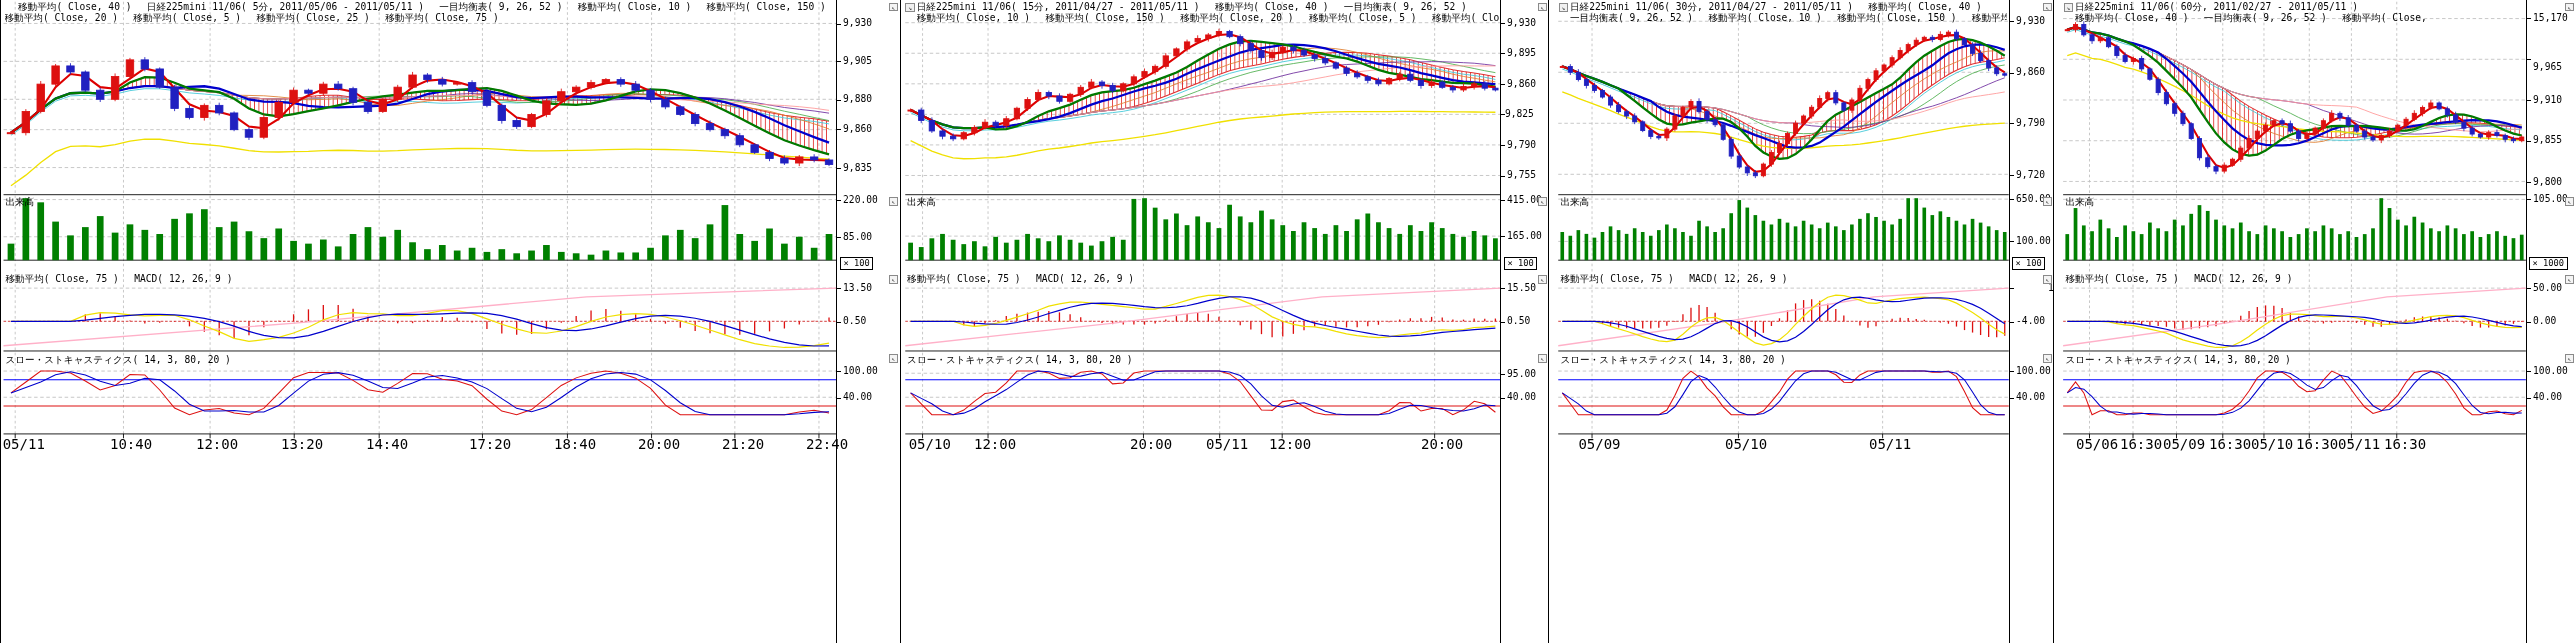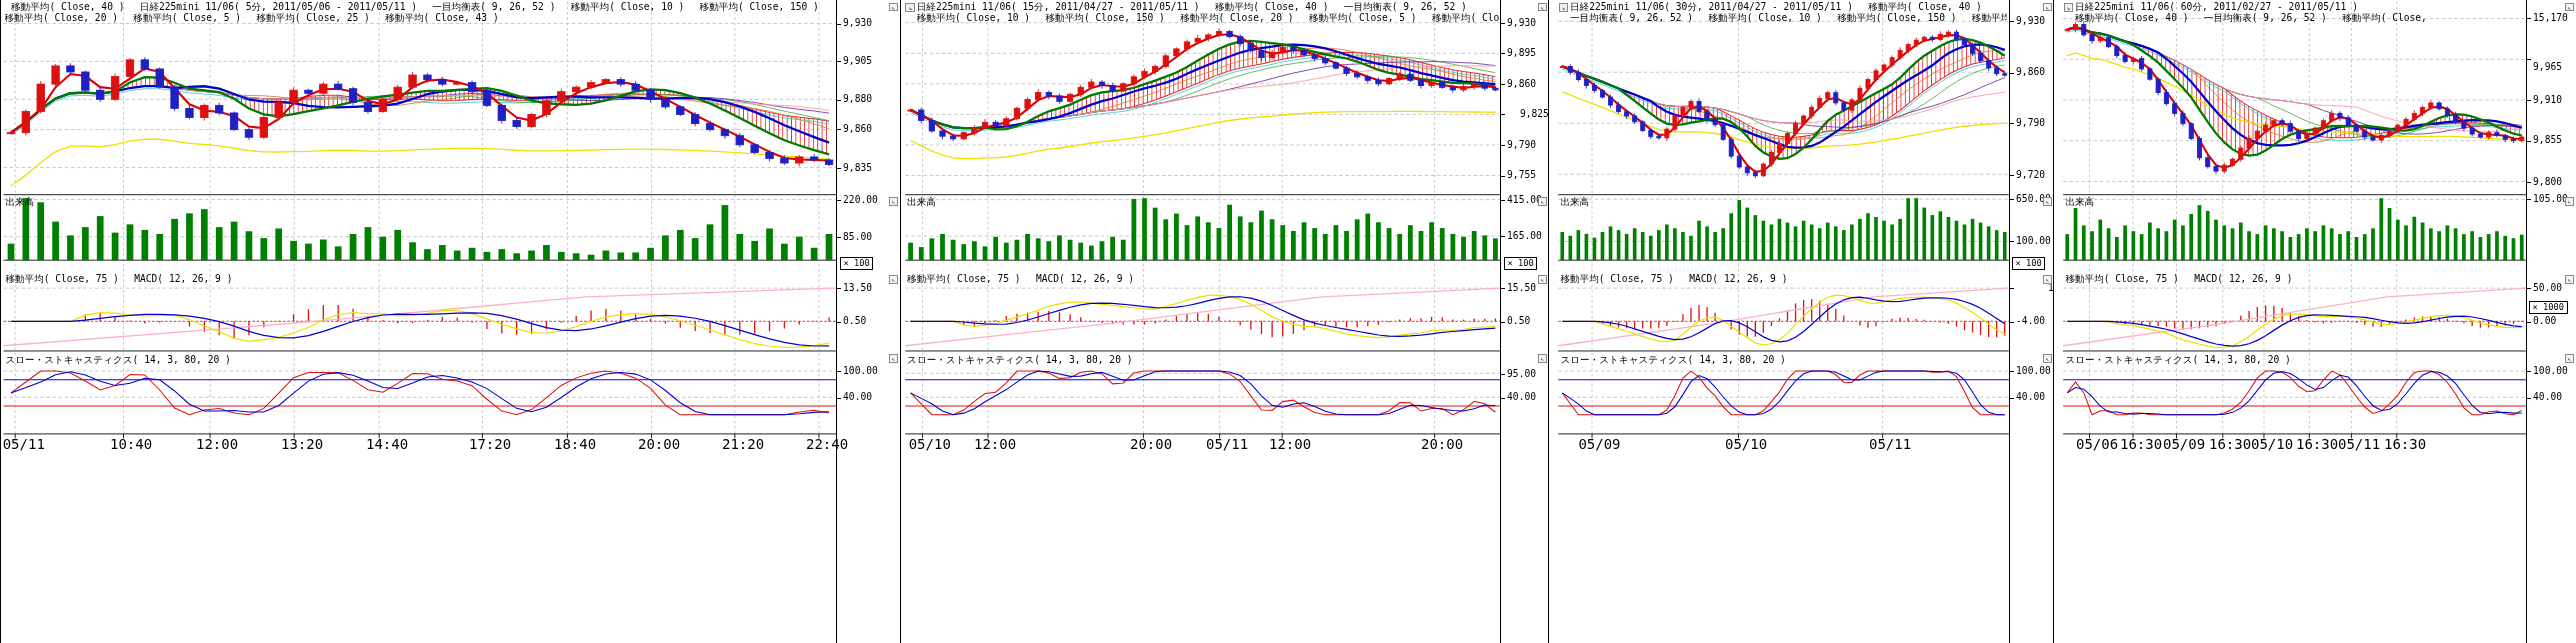--- a/index.html
+++ b/index.html
@@ -308,22 +308,22 @@
         <line x1="137.37599999999998" y1="497" x2="137.37599999999998" y2="502" stroke="#000000" stroke-width="1"></line>
         <line x1="236.59199999999998" y1="497" x2="236.59199999999998" y2="502" stroke="#000000" stroke-width="1"></line>
         <line x1="332.94599999999997" y1="497" x2="332.94599999999997" y2="502" stroke="#000000" stroke-width="1"></line>
         <line x1="430.254" y1="497" x2="430.254" y2="502" stroke="#000000" stroke-width="1"></line>
         <line x1="548.55" y1="497" x2="548.55" y2="502" stroke="#000000" stroke-width="1"></line>
         <line x1="645.8580000000001" y1="497" x2="645.8580000000001" y2="502" stroke="#000000" stroke-width="1"></line>
         <line x1="742.212" y1="497" x2="742.212" y2="502" stroke="#000000" stroke-width="1"></line>
         <line x1="837.612" y1="497" x2="837.612" y2="502" stroke="#000000" stroke-width="1"></line>
         <line x1="933.966" y1="497" x2="933.966" y2="502" stroke="#000000" stroke-width="1"></line>
       </svg>
-    <div class="hdr l1" style="left: 10px; max-width: 830px;">移動平均( Close, 40 )　 日経225mini 11/06( 5分, 2011/05/06 - 2011/05/11 )　 一目均衡表( 9, 26, 52 )　 移動平均( Close, 10 )　 移動平均( Close, 150 )</div>
-    <div class="hdr l2" style="left: 3.5px; max-width: 830px;">移動平均( Close, 20 )　 移動平均( Close, 5 )　 移動平均( Close, 25 )　 移動平均( Close, 43 )</div>
+    <div class="hdr l1" style="left: 17px; max-width: 830px;">移動平均( Close, 40 )　 日経225mini 11/06( 5分, 2011/05/06 - 2011/05/11 )　 一目均衡表( 9, 26, 52 )　 移動平均( Close, 10 )　 移動平均( Close, 150 )</div>
+    <div class="hdr l2" style="left: 3.5px; max-width: 830px;">移動平均( Close, 20 )　 移動平均( Close, 5 )　 移動平均( Close, 25 )　 移動平均( Close, 75 )</div>
     <div class="pane-label" style="left: 4.4px; top: 197px;">出来高</div>
     <div class="pane-label" style="left: 4.4px; top: 274px;">移動平均( Close, 75 )　 MACD( 12, 26, 9 )</div>
     <div class="pane-label" style="left: 4.4px; top: 355px;">スロー・ストキャスティクス( 14, 3, 80, 20 )</div>
     <span class="badge" style="left: 839px; top: 257px;">× 100</span>
     <div class="axis-col" style="left: 835px; width: 65px;">
         <div class="ytick" style="top: 23.6px;"></div>
         <div class="ylab" style="left: 6.1px; top: 18.4px;">9,930</div>
         <div class="ytick" style="top: 61px;"></div>
         <div class="ylab" style="left: 6.1px; top: 56px;">9,905</div>
         <div class="ytick" style="top: 100px;"></div>
@@ -646,21 +646,21 @@
     <div class="pane-label" style="left: 6.1px; top: 355px;">スロー・ストキャスティクス( 14, 3, 80, 20 )</div>
     <span class="badge" style="left: 603px; top: 257px;">× 100</span>
     <div class="axis-col" style="left: 599px; width: 49px;">
         <div class="ytick" style="top: 23px;"></div>
         <div class="ylab" style="left: 6.1px; top: 17.5px;">9,930</div>
         <div class="ytick" style="top: 53px;"></div>
         <div class="ylab" style="left: 6.1px; top: 48px;">9,895</div>
         <div class="ytick" style="top: 84px;"></div>
         <div class="ylab" style="left: 6.1px; top: 79px;">9,860</div>
         <div class="ytick" style="top: 114px;"></div>
-        <div class="ylab" style="left: 19px; top: 109px;">9,825</div>
+        <div class="ylab" style="left: 4px; top: 109px;">9,825</div>
         <div class="ytick" style="top: 145px;"></div>
         <div class="ylab" style="left: 6.1px; top: 140px;">9,790</div>
         <div class="ytick" style="top: 176px;"></div>
         <div class="ylab" style="left: 6.1px; top: 170px;">9,755</div>
         <div class="ytick" style="top: 200px;"></div>
         <div class="ylab" style="left: 6.1px; top: 195px;">415.00</div>
         <div class="ytick" style="top: 236px;"></div>
         <div class="ylab" style="left: 6.1px; top: 231px;">165.00</div>
         <div class="ytick" style="top: 288px;"></div>
         <div class="ylab" style="left: 6.1px; top: 283px;">15.50</div>
@@ -1268,21 +1268,21 @@
         <line x1="281.96000000000004" y1="497" x2="281.96000000000004" y2="502" stroke="#000000" stroke-width="1"></line>
         <line x1="330.19" y1="497" x2="330.19" y2="502" stroke="#000000" stroke-width="1"></line>
         <line x1="382.13" y1="497" x2="382.13" y2="502" stroke="#000000" stroke-width="1"></line>
       </svg>
     <span class="menu-icon" style="left: 9.6px; top: 2.6px;">↘</span>
     <div class="hdr l1" style="left: 21px; max-width: 449px;">日経225mini 11/06( 60分, 2011/02/27 - 2011/05/11 )</div>
     <div class="hdr l2" style="left: 21px; max-width: 449px;">移動平均( Close, 40 )　 一目均衡表( 9, 26, 52 )　 移動平均( Close,</div>
     <div class="pane-label" style="left: 11.4px; top: 197px;">出来高</div>
     <div class="pane-label" style="left: 11.4px; top: 274px;">移動平均( Close, 75 )　 MACD( 12, 26, 9 )</div>
     <div class="pane-label" style="left: 11.4px; top: 355px;">スロー・ストキャスティクス( 14, 3, 80, 20 )</div>
-    <span class="badge" style="left: 475px; top: 257px; margin-top: 44px;">× 1000</span>
+    <span class="badge" style="left: 475px; top: 257px;">× 1000</span>
     <div class="axis-col" style="left: 472px; width: 51px;">
         <div class="ytick" style="top: 18.4px;"></div>
         <div class="ylab" style="left: 6.1px; top: 13px;">15,170</div>
         <div class="ytick" style="top: 59px;"></div>
         <div class="ylab" style="left: 6.1px; top: 54px; margin-top: 8px;">9,965</div>
         <div class="ytick" style="top: 100px;"></div>
         <div class="ylab" style="left: 6.1px; top: 95px;">9,910</div>
         <div class="ytick" style="top: 141px;"></div>
         <div class="ylab" style="left: 6.1px; top: 135px;">9,855</div>
         <div class="ytick" style="top: 182px;"></div>

